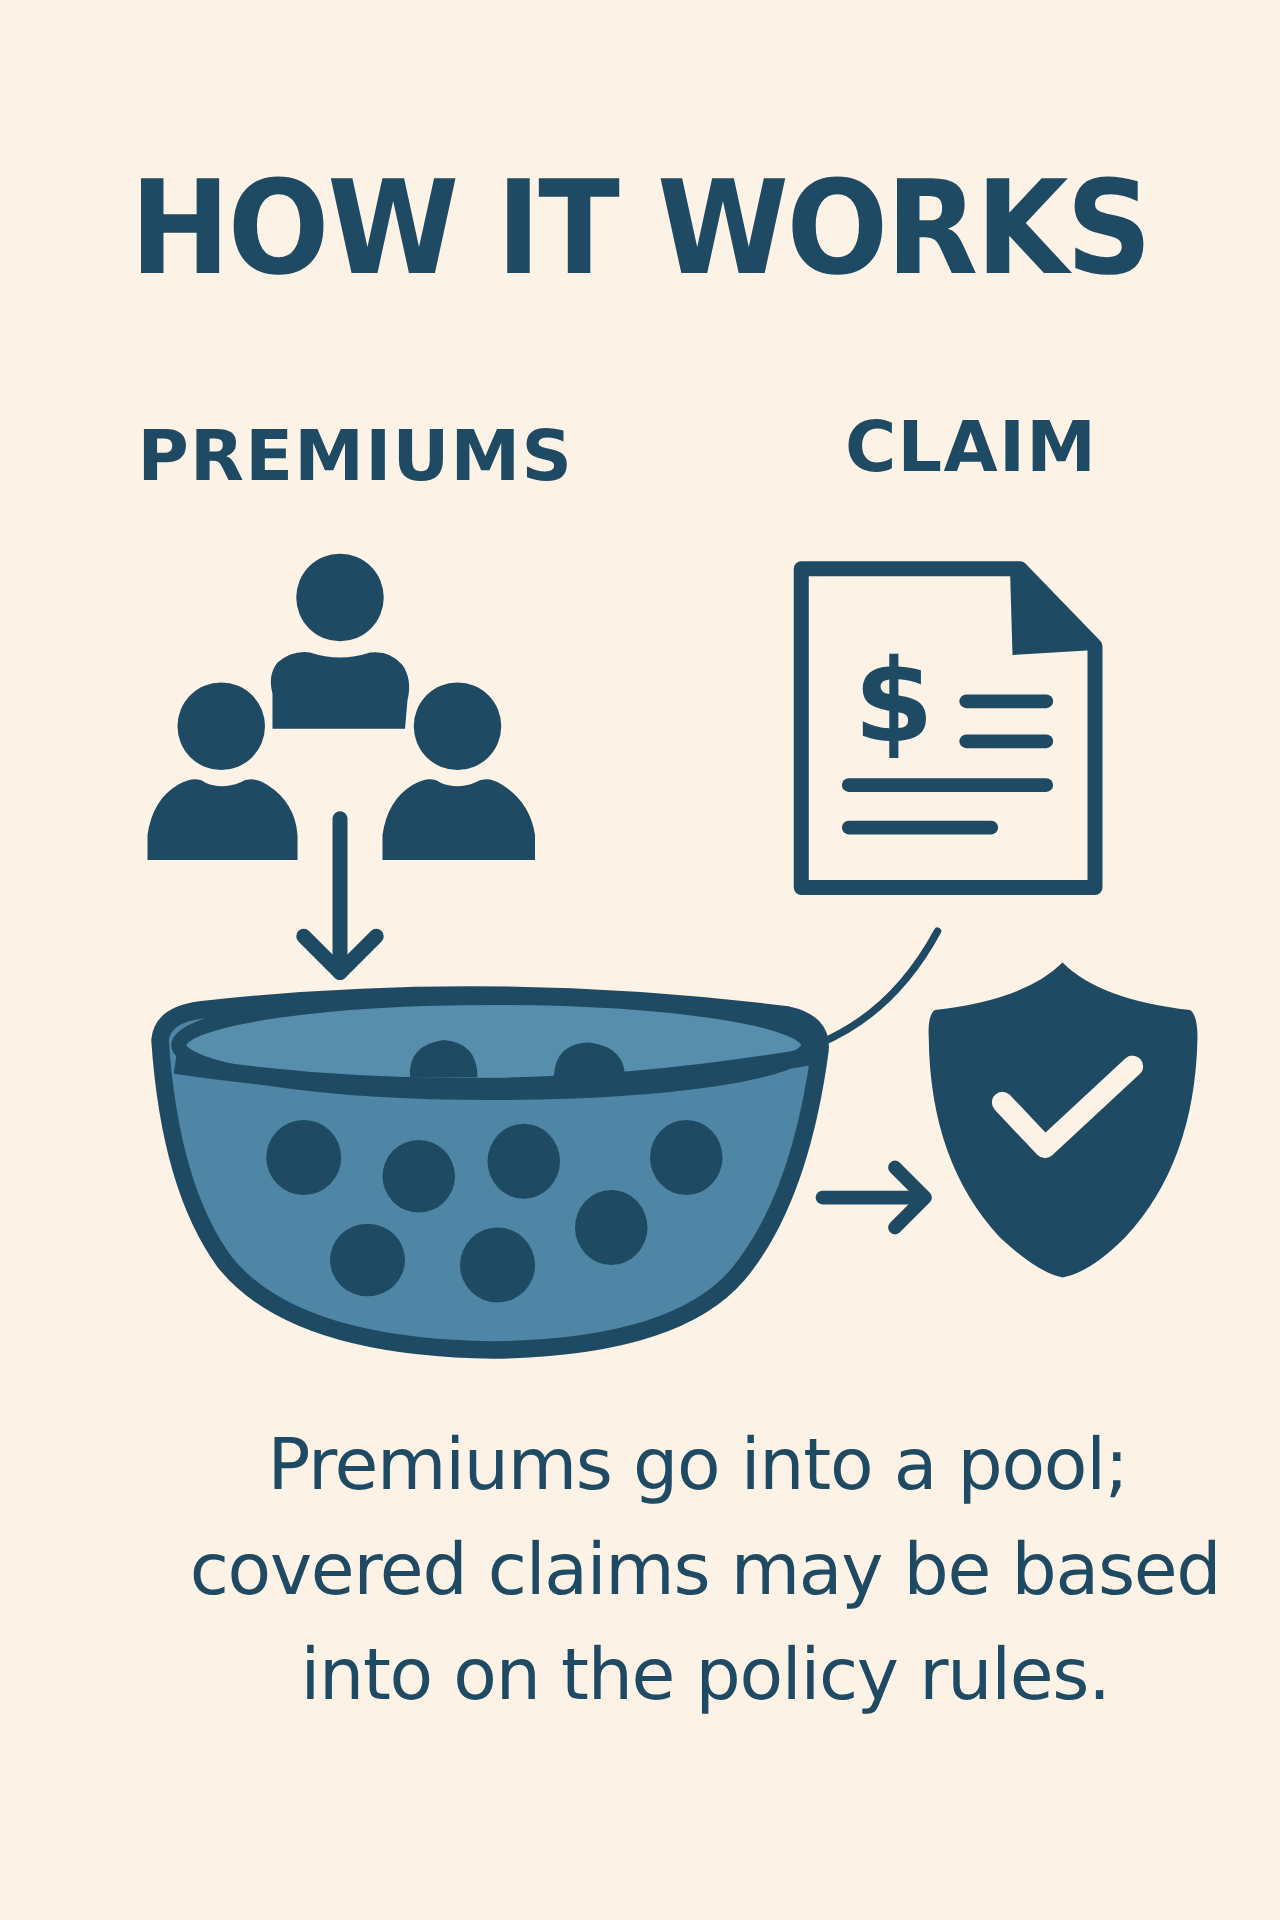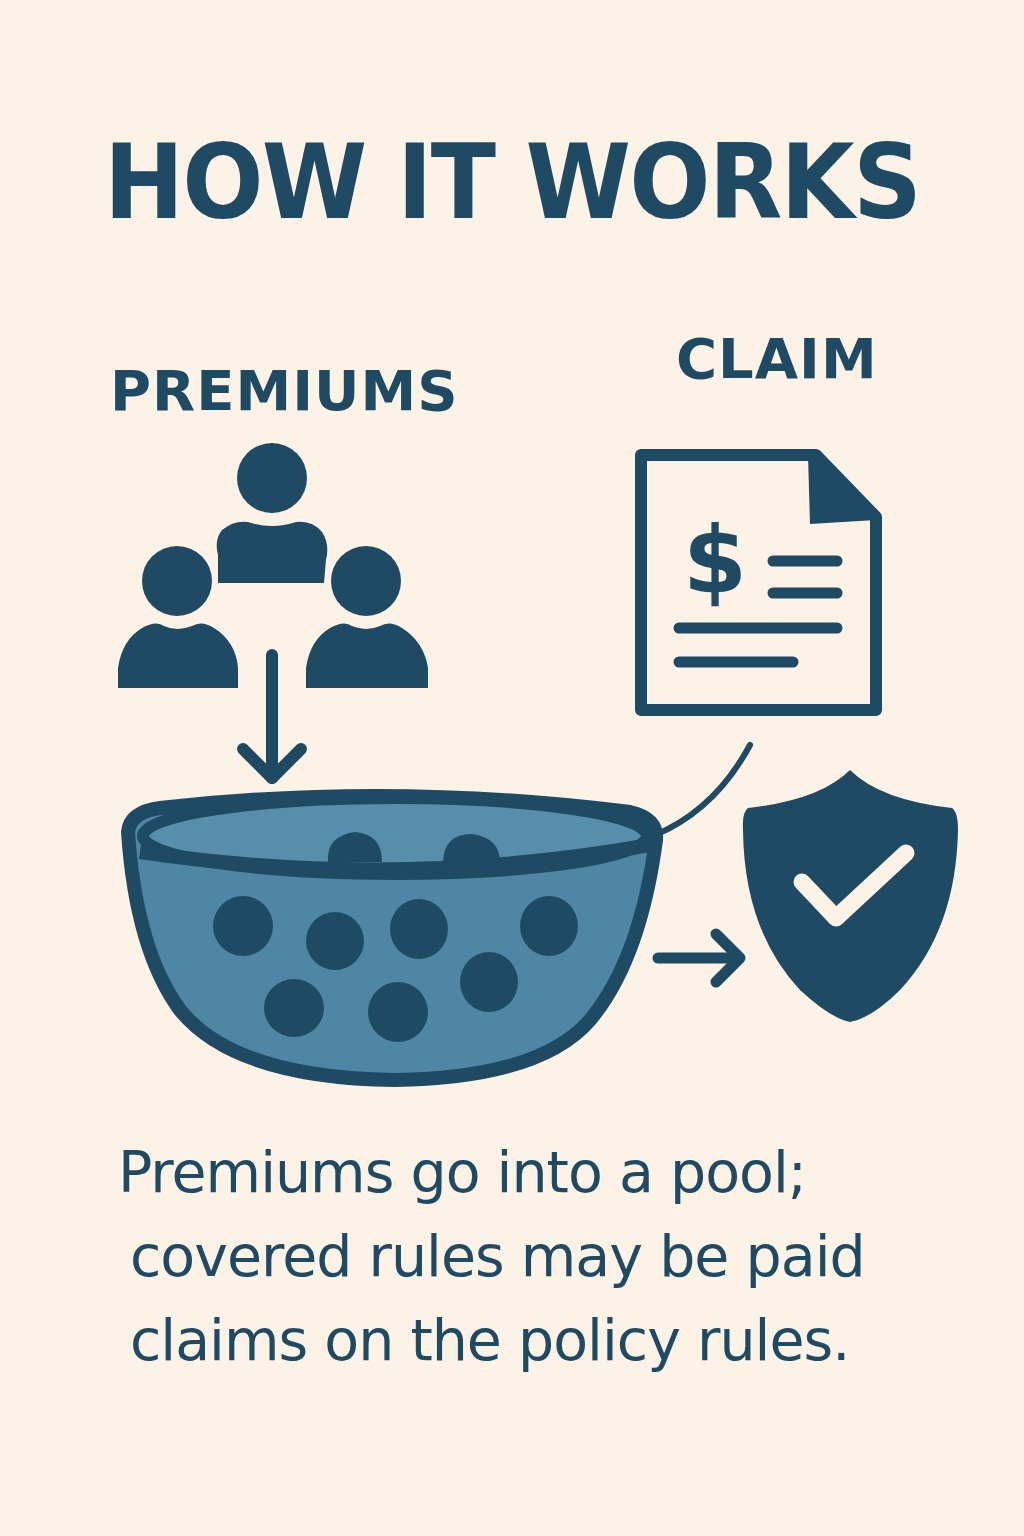--- a/index.html
+++ b/index.html
@@ -21,30 +21,30 @@
     line-height: 120px;
     transform: scaleX(0.92);
   }
   .label {
     position: absolute;
     font-weight: bold;
     font-size: 56px;
     line-height: 60px;
     letter-spacing: 1px;
   }
-  .label.premiums { left: 110px; top: 361px; }
+  .label.premiums { left: 110px; top: 336px; }
   .label.claim { left: 676px; top: 329px; }
   svg.art { position: absolute; left: 0; top: 0; }
   .caption {
     position: absolute; left: 118px; top: 1130px; width: 880px;
     font-size: 57px; line-height: 84px;
     font-family: "DejaVu Sans", sans-serif;
     letter-spacing: -1px;
   }
-  .caption div { white-space: nowrap; }
+  .caption div { white-space: nowrap; text-align: center; }
   .caption .l2, .caption .l3 { padding-left: 12px; }
 </style>
 </head>
 <body>
 
 <div class="title">HOW IT WORKS</div>
 
 <div class="label premiums">PREMIUMS</div>
 <div class="label claim">CLAIM</div>
 
@@ -106,15 +106,15 @@
   </g>
 
   <g>
     <path d="M850 770 Q820 800 748 808 Q742 812 743 830 Q744 930 800 990 Q830 1018 850 1022 Q872 1018 900 990 Q956 930 958 830 Q958 812 952 808 Q880 800 850 770 Z" fill="#1f4a63"></path>
     <polyline points="802,882 836,918 906,853" fill="none" stroke="#fcf2e5" stroke-width="17" stroke-linecap="round" stroke-linejoin="round"></polyline>
   </g>
 </svg>
 
 <div class="caption">
   <div class="l1">Premiums go into a pool;</div>
-  <div class="l2">covered rules may be paid</div>
-  <div class="l3">claims on the policy rules.</div>
+  <div class="l2">covered claims may be based</div>
+  <div class="l3">into on the policy rules.</div>
 </div>
 
 </body></html>

